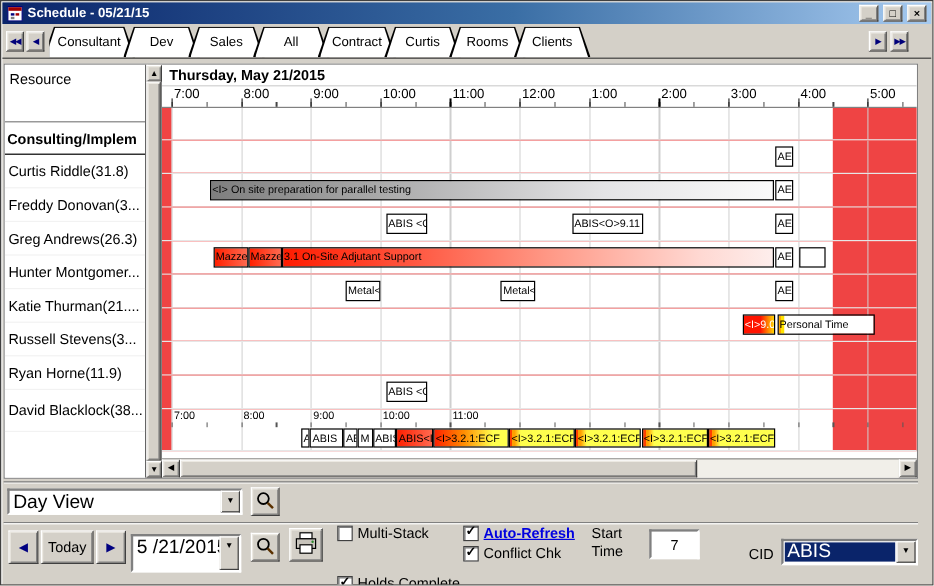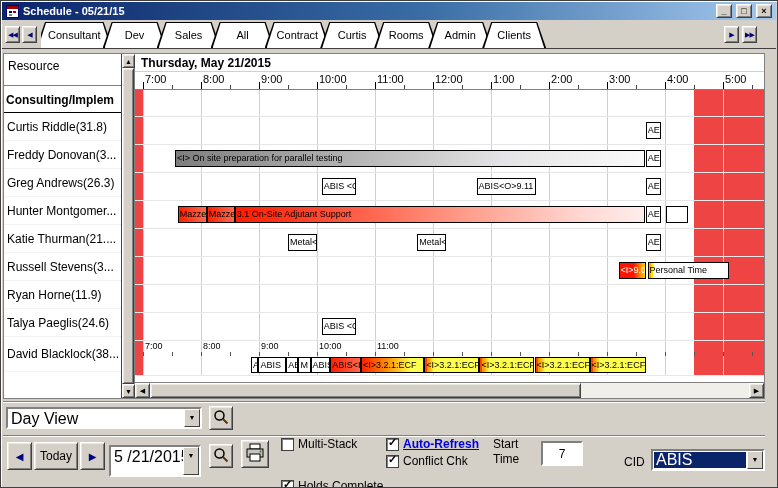--- a/index.html
+++ b/index.html
@@ -18,21 +18,21 @@
   .nav-first{left:3px;}.nav-prev{left:20px;}.nav-next{right:37px;}.nav-last{right:19px;}
   .tabstrip{position:absolute;left:39px;right:62px;bottom:0;height:26px;display:flex;overflow:hidden;}
   .tab{position:relative;height:26px;min-width:64px;padding:0 12px;margin:0 -5px;display:flex;align-items:center;justify-content:center;}
   .tab-bg{position:absolute;inset:0;background:#000;clip-path:polygon(9px 0,calc(100% - 9px) 0,100% 100%,0 100%);}
   .tab-bg.inner{inset:1px 2px 0 2px;background:#fff;clip-path:polygon(8px 0,calc(100% - 8px) 0,100% 100%,0 100%);}
   .tab-label{position:relative;font-size:11px;white-space:nowrap;}
 
   
   .main{position:absolute;top:52px;left:2px;width:762px;height:346px;display:flex;background:#fff;border:1px solid #808080;}
   .resource-panel{width:118px;background:#fff;border-right:1px solid #404040;overflow:hidden;flex:none;}
-  .resource-header{height:32px;font-size:12px;padding:5px 0 0 4px;border-bottom:1px solid #808080;}
+  .resource-header{height:48px;font-size:12px;padding:5px 0 0 4px;border-bottom:1px solid #808080;}
   .group-header{height:27px;font-size:12px;font-weight:bold;padding:7px 0 0 2px;border-bottom:1px solid #000;white-space:nowrap;overflow:hidden;}
   .res-row{height:28px;font-size:12px;line-height:28px;padding-left:3px;white-space:nowrap;overflow:hidden;border-bottom:1px solid #f2f2f2;}
   .res-row.tall{height:35px;line-height:35px;}
 
   .vscroll{width:13px;background:#d4d0c8;display:flex;flex-direction:column;flex:none;border-right:1px solid #808080;}
   .sbtn{height:14px;width:13px;font-size:7px;line-height:11px;text-align:center;padding:0;color:#000;flex:none;}
   .vthumb{flex:1;}
 
   .grid-col{flex:1;display:flex;flex-direction:column;background:#fff;position:relative;overflow:hidden;}
   .date-header{height:18px;font-size:12px;font-weight:bold;line-height:18px;padding-left:6px;border-bottom:1px solid #d0d0d0;flex:none;}
@@ -151,45 +151,39 @@
           <div class="tab-label">Curtis</div>
         </div>
         <div class="tab">
           <div class="tab-bg"></div>
           <div class="tab-bg inner"></div>
           <div class="tab-label">Rooms</div>
         </div>
         <div class="tab">
           <div class="tab-bg"></div>
           <div class="tab-bg inner"></div>
-          <div class="tab-label">Admin</div>
-        </div>
-        <div class="tab">
-          <div class="tab-bg"></div>
-          <div class="tab-bg inner"></div>
           <div class="tab-label">Clients</div>
         </div>
       </div>
     <button class="btn3d navbtn nav-next">▶</button>
     <button class="btn3d navbtn nav-last">▶▶</button>
   </div>
 
   <div class="main">
     <div class="resource-panel">
       <div class="resource-header">Resource</div>
       <div class="group-header">Consulting/Implem</div>
       <div>
           <div class="res-row">Curtis Riddle(31.8)</div>
           <div class="res-row">Freddy Donovan(3...</div>
           <div class="res-row">Greg Andrews(26.3)</div>
           <div class="res-row">Hunter Montgomer...</div>
           <div class="res-row">Katie Thurman(21....</div>
           <div class="res-row">Russell Stevens(3...</div>
           <div class="res-row">Ryan Horne(11.9)</div>
-          <div class="res-row">Talya Paeglis(24.6)</div>
           <div class="res-row tall">David Blacklock(38...</div>
         </div>
     </div>
 
     <div class="vscroll">
       <button class="btn3d sbtn">▲</button>
       <div class="btn3d vthumb"></div>
       <button class="btn3d sbtn">▼</button>
     </div>
 

